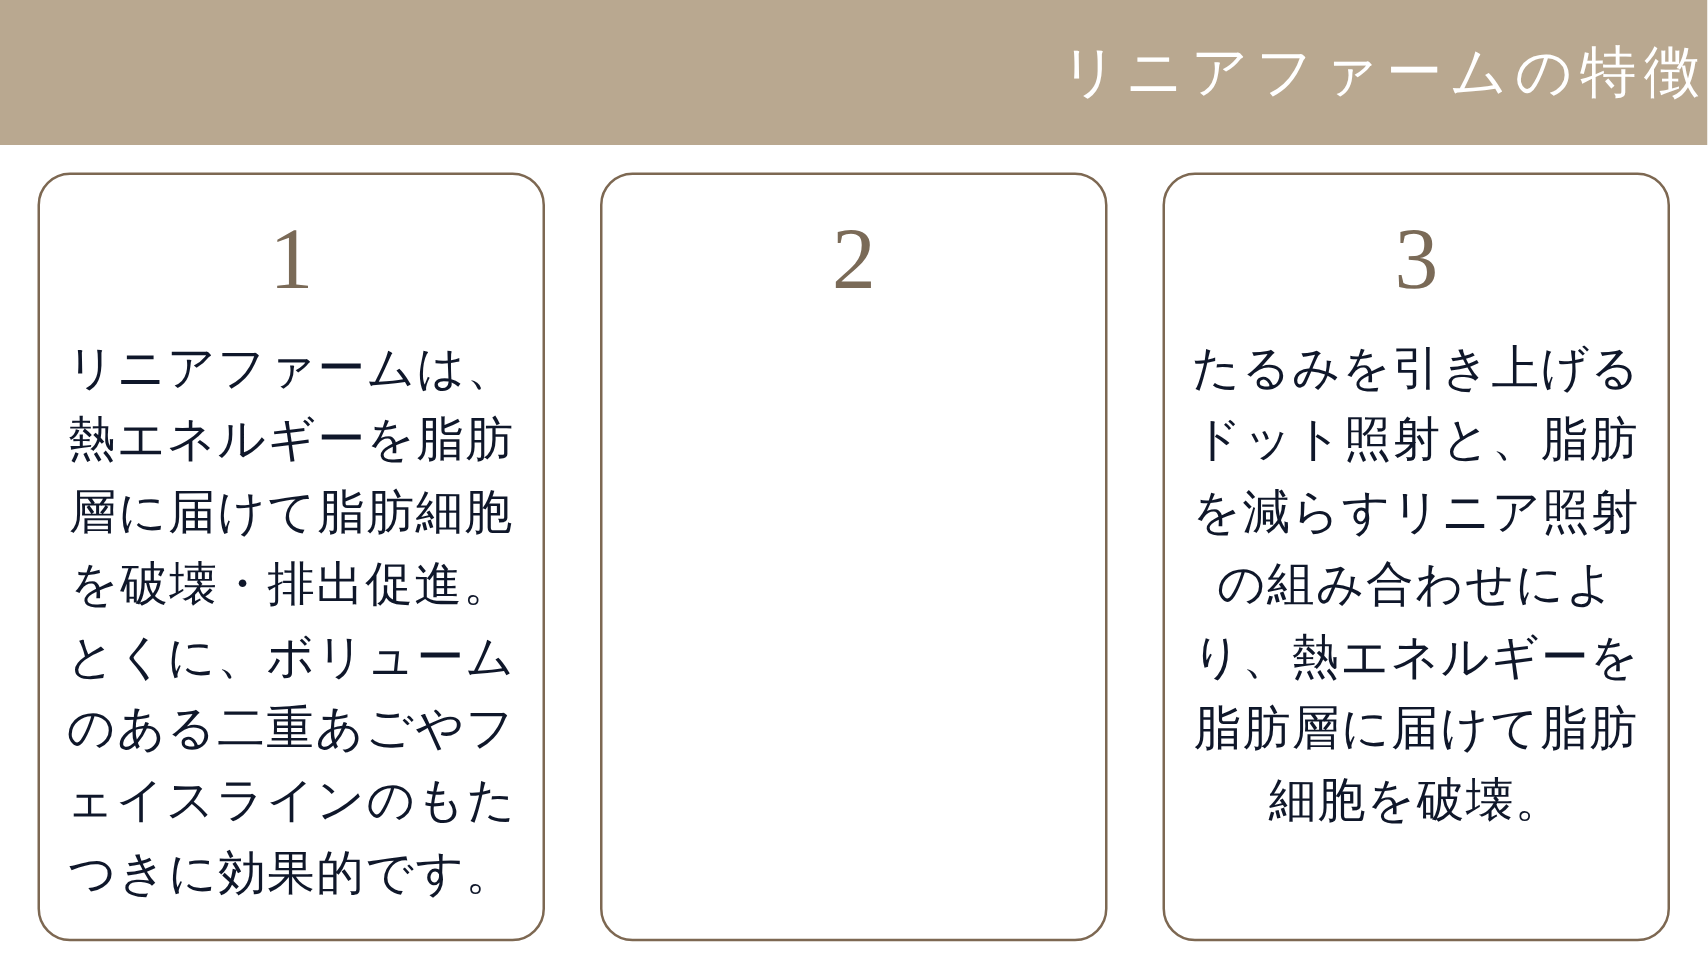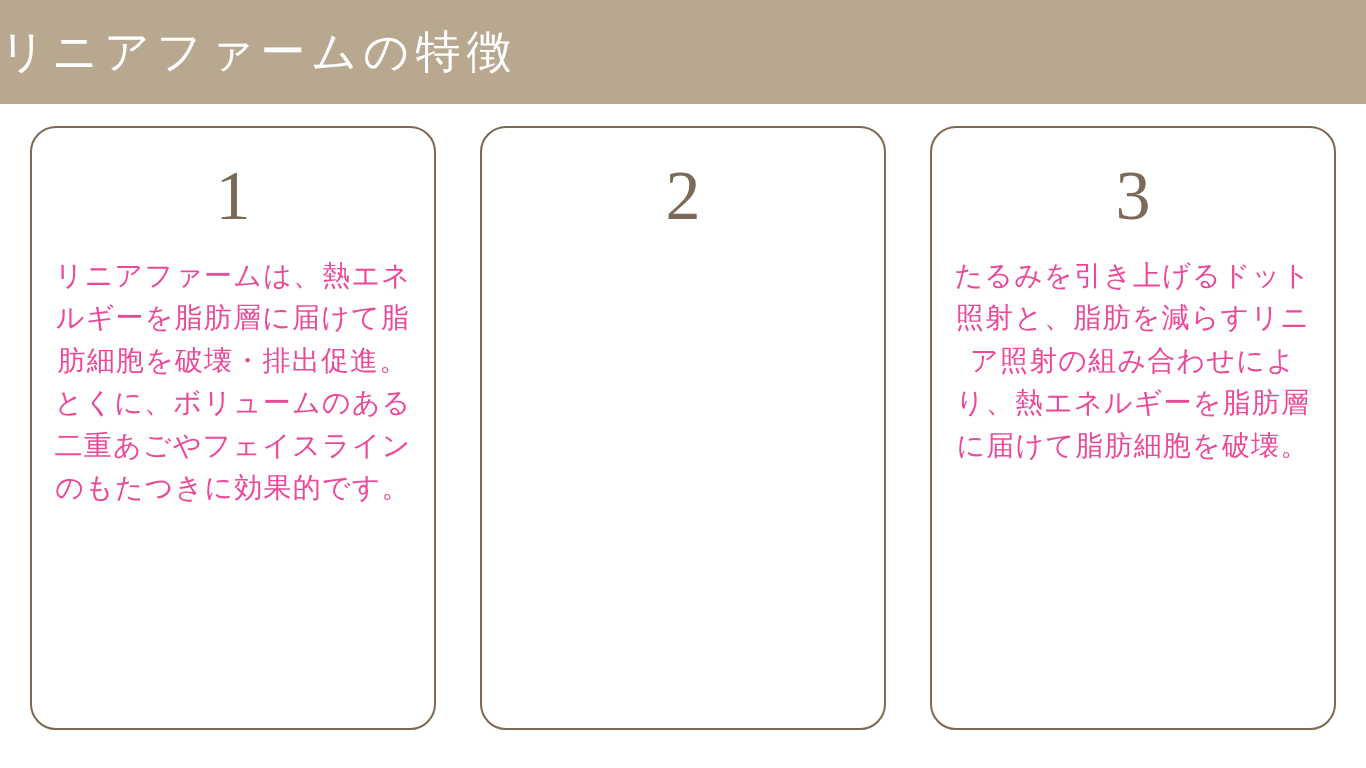--- a/index.html
+++ b/index.html
@@ -18,25 +18,25 @@
     position: relative;
     width: 1366px;
     height: 768px;
     background: #ffffff;
     display: flex;
     flex-direction: column;
   }
 
   .header-band {
     width: 100%;
-    height: 104px;
+    height: 116px;
     background: #b9a890;
     display: flex;
     align-items: center;
-    justify-content: flex-start;
+    justify-content: flex-end;
     flex: 0 0 auto;
   }
 
   .header-title {
     color: #ffffff;
     font-size: 45px;
     letter-spacing: 6px;
     font-weight: 400;
     font-family: "Liberation Serif", "DejaVu Serif", serif;
     white-space: nowrap;
@@ -71,22 +71,22 @@
     color: #7a6a57;
     font-size: 70px;
     line-height: 1.15;
     font-weight: 400;
     font-family: "Liberation Serif", "DejaVu Serif", serif;
     margin: 10px 0 18px 0;
     text-align: center;
   }
 
   .card-body {
-    color: #ec4899;
-    font-size: 28px;
+    color: #0f172a;
+    font-size: 38px;
     line-height: 1.52;
     text-align: center;
     letter-spacing: 1.2px;
     font-family: Liberation Serif, serif;
     word-break: break-all;
     padding: 0 4px;
   }
 </style>
 </head>
 <body>

